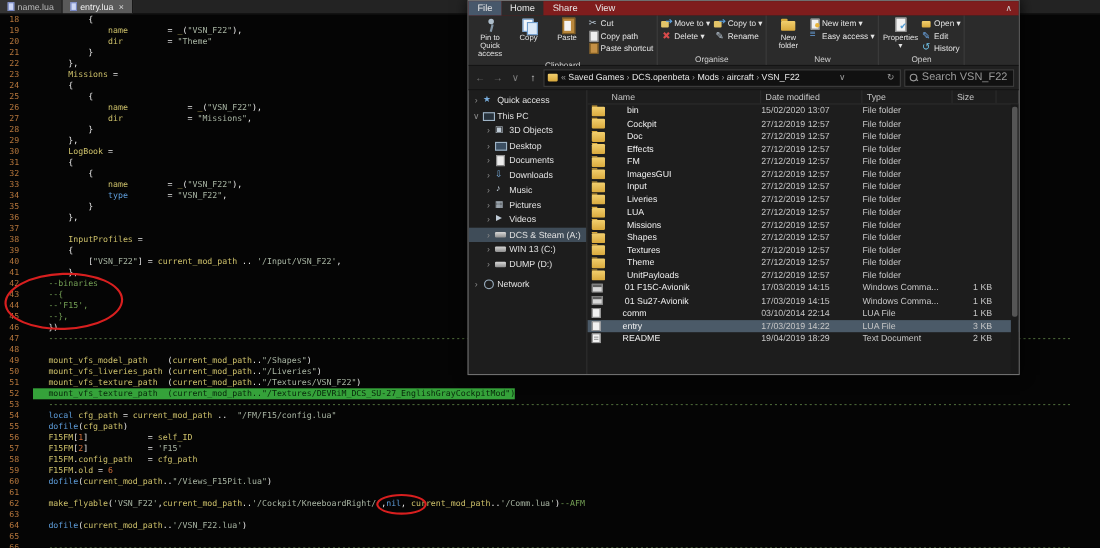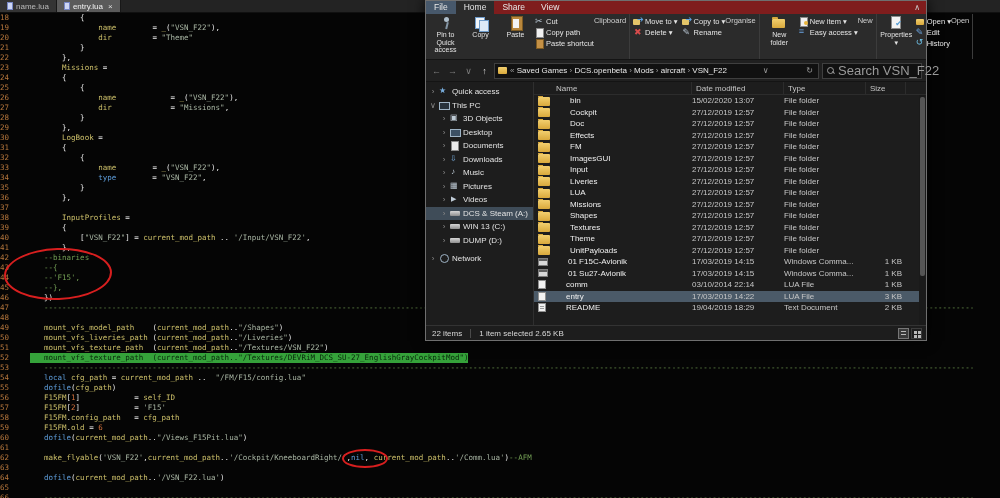--- a/index.html
+++ b/index.html
@@ -7,39 +7,39 @@
 
   
   #editor{position:absolute;inset:0;background:#050505}
   #tabbar{height:13px;background:#232323;display:flex;align-items:stretch;border-bottom:1px solid #101010}
   .tab{display:flex;align-items:center;gap:3px;padding:0 7px;font-size:8px;color:#b9b9b9;background:#343434;border-right:1px solid #181818;cursor:default}
   .tab.active{background:#5a5a5a;color:#f2f2f2}
   .tabdoc{display:inline-block;width:6px;height:8px;background:#cdd6f4;border:1px solid #7686c4}
   .tabx{color:#dedede;font-size:8px;margin-left:2px}
   #code{position:absolute;top:13px;left:0;width:100%;height:485px;overflow:hidden;font-family:"DejaVu Sans Mono",monospace;font-size:7.5px;line-height:10px}
   .crow{display:flex;height:10px;white-space:pre}
-  .ln{flex:0 0 30px;text-align:left;padding-right:4px;color:#b5763c}
+  .ln{flex:0 0 30px;text-align:center;padding-right:4px;color:#b5763c}
   .src{padding-left:14px}
   .tk-pun{color:#e8e8e8}.tk-id{color:#cdc06a}.tk-str{color:#a9b6a4}
   .tk-kw{color:#5f9fdd}.tk-com{color:#74a055}.tk-num{color:#d2703c}
   .crow.sel .src{background:#35a23a}
   .crow.sel .src span{color:#07260a}
   .red-circle{position:absolute;border:2px solid #d81f1f;border-radius:50%;z-index:6;pointer-events:none}
   #circle1{left:4px;top:248px;width:108px;height:52px;transform:rotate(-2deg)}
   #circle2{left:342px;top:449px;width:46px;height:19px}
 
   
   #explorer{position:absolute;left:425px;top:0;width:502px;height:341px;background:#1d1d1d;border:1px solid #6f6f6f;z-index:10;color:#e6e6e6;font-size:8px;box-shadow:0 0 12px rgba(0,0,0,.85);display:flex;flex-direction:column}
   #rtabs{height:13px;background:#7f1d1d;display:flex;align-items:stretch;position:relative;flex:none}
   .rtab{padding:0 8px;line-height:13px;font-size:8.5px;color:#e8e8e8;cursor:default}
   .rtab.file{background:#47586b}
   .rtab.active{background:#2b2b2b}
   #collapse{position:absolute;right:6px;top:0;line-height:13px;color:#cccccc;font-size:8px}
   #ribbon{height:46px;background:#2b2b2b;display:flex;align-items:stretch;border-bottom:1px solid #141414;flex:none}
-  .rgroup{display:flex;flex-direction:row;border-right:1px solid #3c3c3c;padding:1px 3px 0 3px}
+  .rgroup{display:flex;flex-direction:column;border-right:1px solid #3c3c3c;padding:1px 3px 0 3px}
   .rbody{flex:1;display:flex;align-items:flex-start;gap:2px}
   .rlabel{height:11px;text-align:center;font-size:7.5px;color:#cfcfcf;line-height:11px}
   .rbig{display:flex;gap:2px}
   .bigbtn{width:33px;display:flex;flex-direction:column;align-items:center;text-align:center;font-size:7px;color:#e4e4e4;line-height:7.5px;padding-top:1px}
   .bigbtn .biglbl{margin-top:1px}
   .rsmall,.rgrid{display:flex;flex-direction:column;justify-content:flex-start;gap:1px;padding-top:1px}
   .rgrid{display:grid;grid-template-columns:auto auto;gap:1px 4px}
   .smallbtn{display:flex;align-items:center;gap:2px;font-size:7.5px;color:#e4e4e4;height:10px;white-space:nowrap}
 
   
@@ -78,21 +78,21 @@
   .navbtn.lit{color:#d8d8d8}
   #addrbox{flex:1;height:16px;background:#111111;border:1px solid #3f3f3f;display:flex;align-items:center;padding:0 3px;gap:3px;overflow:hidden;white-space:nowrap}
   .addrfolder{display:inline-block;width:9px;height:7px;background:linear-gradient(#f2cf6e,#d9a93c);border-radius:1px;flex:none}
   .crumbpre,.crumbsep{color:#9a9a9a}
   .crumb{color:#e8e8e8}
   #addrbox .tailic{margin-left:auto;color:#9a9a9a;font-size:8px;padding:0 2px}
   #searchbox{width:100px;height:16px;background:#111111;border:1px solid #3f3f3f;display:flex;align-items:center;gap:3px;padding:0 4px;flex:none}
   .mag{position:relative;width:8px;height:8px;flex:none}
   .mag::before{content:"";position:absolute;left:0;top:0;width:5px;height:5px;border:1px solid #9a9a9a;border-radius:50%}
   .mag::after{content:"";position:absolute;left:5px;top:5px;width:3px;height:1px;background:#9a9a9a;transform:rotate(45deg)}
-  #searchtext{color:#9a9a9a;font-size:13px;white-space:nowrap}
+  #searchtext{color:#9a9a9a;font-size:10px;white-space:nowrap}
 
   
   #main{flex:1;display:flex;min-height:0}
   #sidebar{width:108px;border-right:1px solid #2f2f2f;padding-top:3px;overflow:hidden}
   .nitem{height:13.5px;display:flex;align-items:center;gap:3px;color:#e2e2e2;font-size:8px;white-space:nowrap;cursor:default}
   .nitem.nsel{background:#3f4c58}
   .nitem.netgap{margin-top:5px}
   .nchev{width:6px;color:#8a8a8a;font-size:8px;flex:none;text-align:center}
   .nico{display:inline-block;position:relative;width:10px;height:9px;flex:none;color:#bfcbd6;font-size:8px;line-height:9px}
   .nico-star::before{content:"★";position:absolute;left:0;top:-1px;color:#79aede}
@@ -582,22 +582,13 @@
             <div class="fcol fcol1">19/04/2019 18:29</div>
             <div class="fcol fcol2">Text Document</div>
             <div class="fcol fcol3">2 KB</div>
           </div>
         </div>
       <div id="vscroll">
           <div id="vthumb"></div>
         </div>
     </div>
   </div>
-  <div id="statusbar">
-    <span>22 items</span>
-    <span class="sdiv"></span>
-    <span>1 item selected 2.65 KB</span>
-    <div id="viewtoggles">
-      <span class="vt vt-list active"></span>
-      <span class="vt vt-thumb"></span>
-    </div>
-  </div>
 </div>
 
 </body></html>

